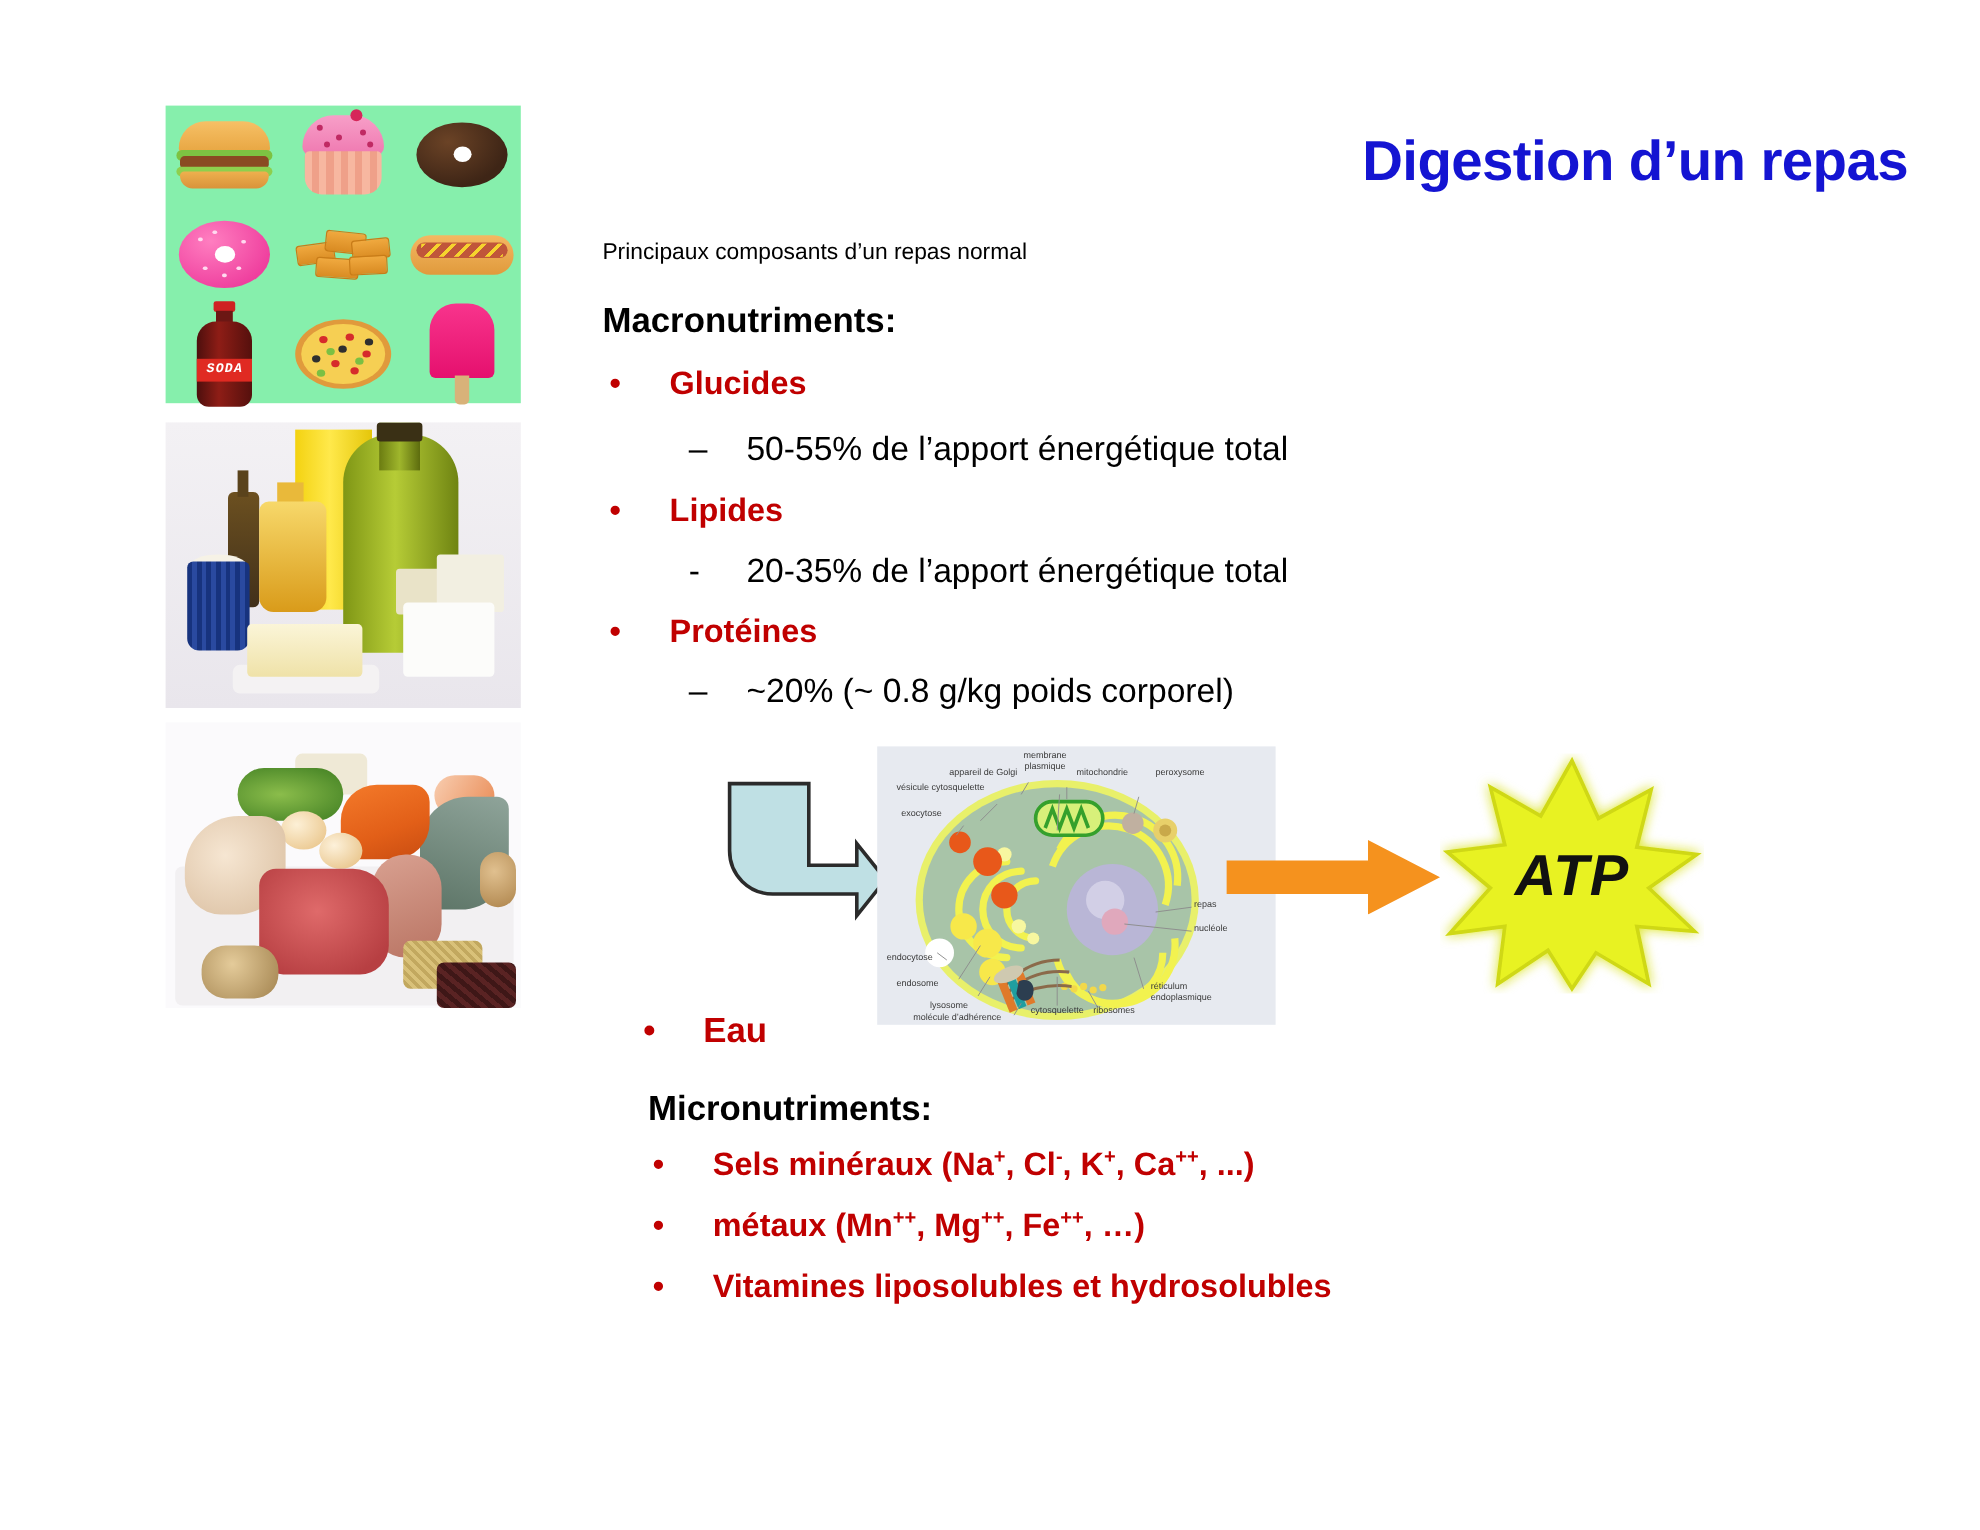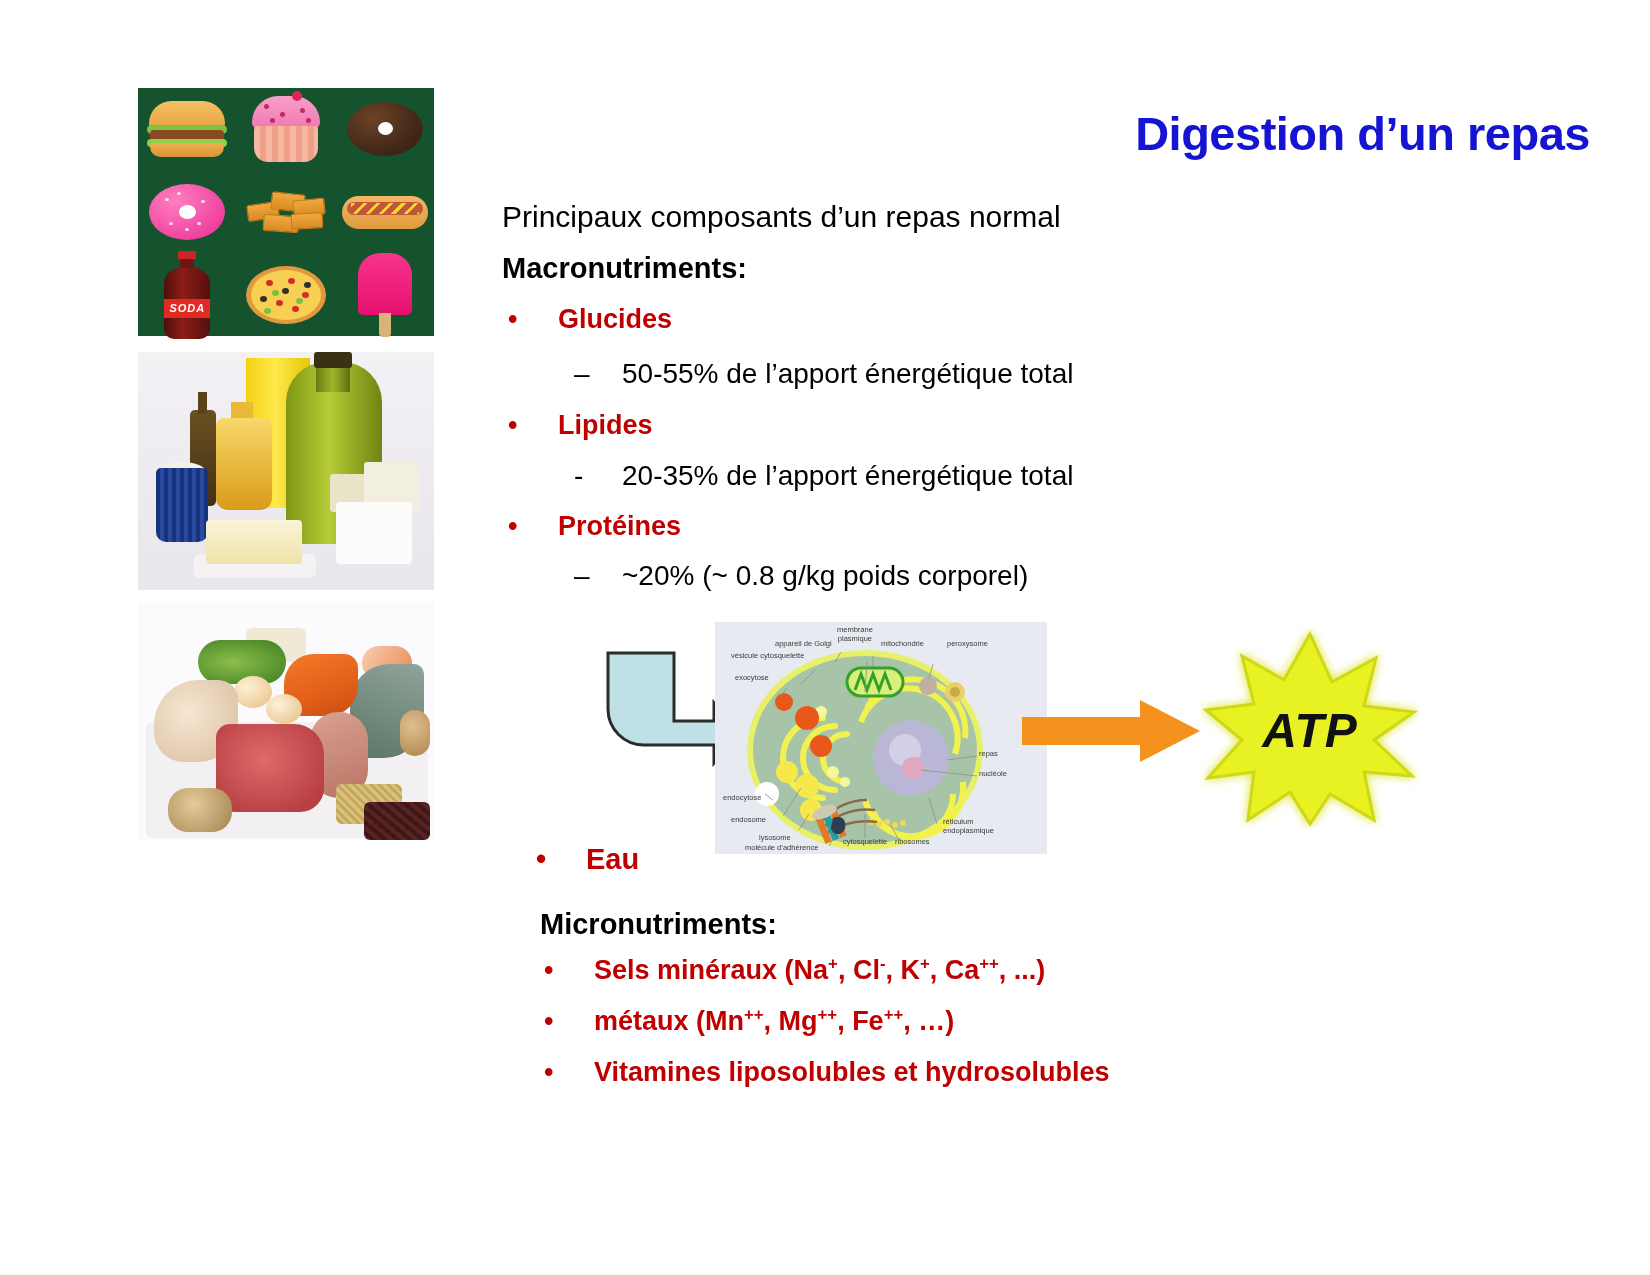--- a/index.html
+++ b/index.html
@@ -26,21 +26,22 @@
   
   .junk-grid {
     position: absolute;
     left: 0;
     top: 0;
     width: 296px;
     height: 248px;
     display: grid;
     grid-template-columns: repeat(3, 1fr);
     grid-template-rows: repeat(3, 1fr);
-    background: #14532d;
+    background: #86efac;
+    font-family: Liberation Mono, monospace;
   }
   .junk-cell {
     position: relative;
   }
   .junk-art {
     position: absolute;
     left: 50%;
     top: 50%;
     transform: translate(-50%, -50%);
   }
@@ -277,21 +278,21 @@
     font-size: 47px;
     font-weight: bold;
     letter-spacing: -0.5px;
     white-space: nowrap;
   }
   #subtitle {
     position: absolute;
     left: 502px;
     top: 200px;
     color: #000000;
-    font-size: 30px;
+    font-size: 19px;
   }
   .section-head {
     position: absolute;
     color: #000000;
     font-size: 29px;
     font-weight: bold;
   }
   #macro-head { left: 502px; top: 252px; }
   #micro-head { left: 540px; top: 908px; }
 
@@ -325,21 +326,21 @@
   
   #blue-arrow {
     position: absolute;
     left: 600px;
     top: 645px;
     width: 145px;
     height: 125px;
   }
   #cell-figure {
     position: absolute;
-    left: 715px;
+    left: 731px;
     top: 622px;
     width: 332px;
     height: 232px;
     background: #e7eaf0;
     overflow: hidden;
   }
   .cell-label {
     position: absolute;
     font-size: 7.5px;
     color: #3a3a3a;

